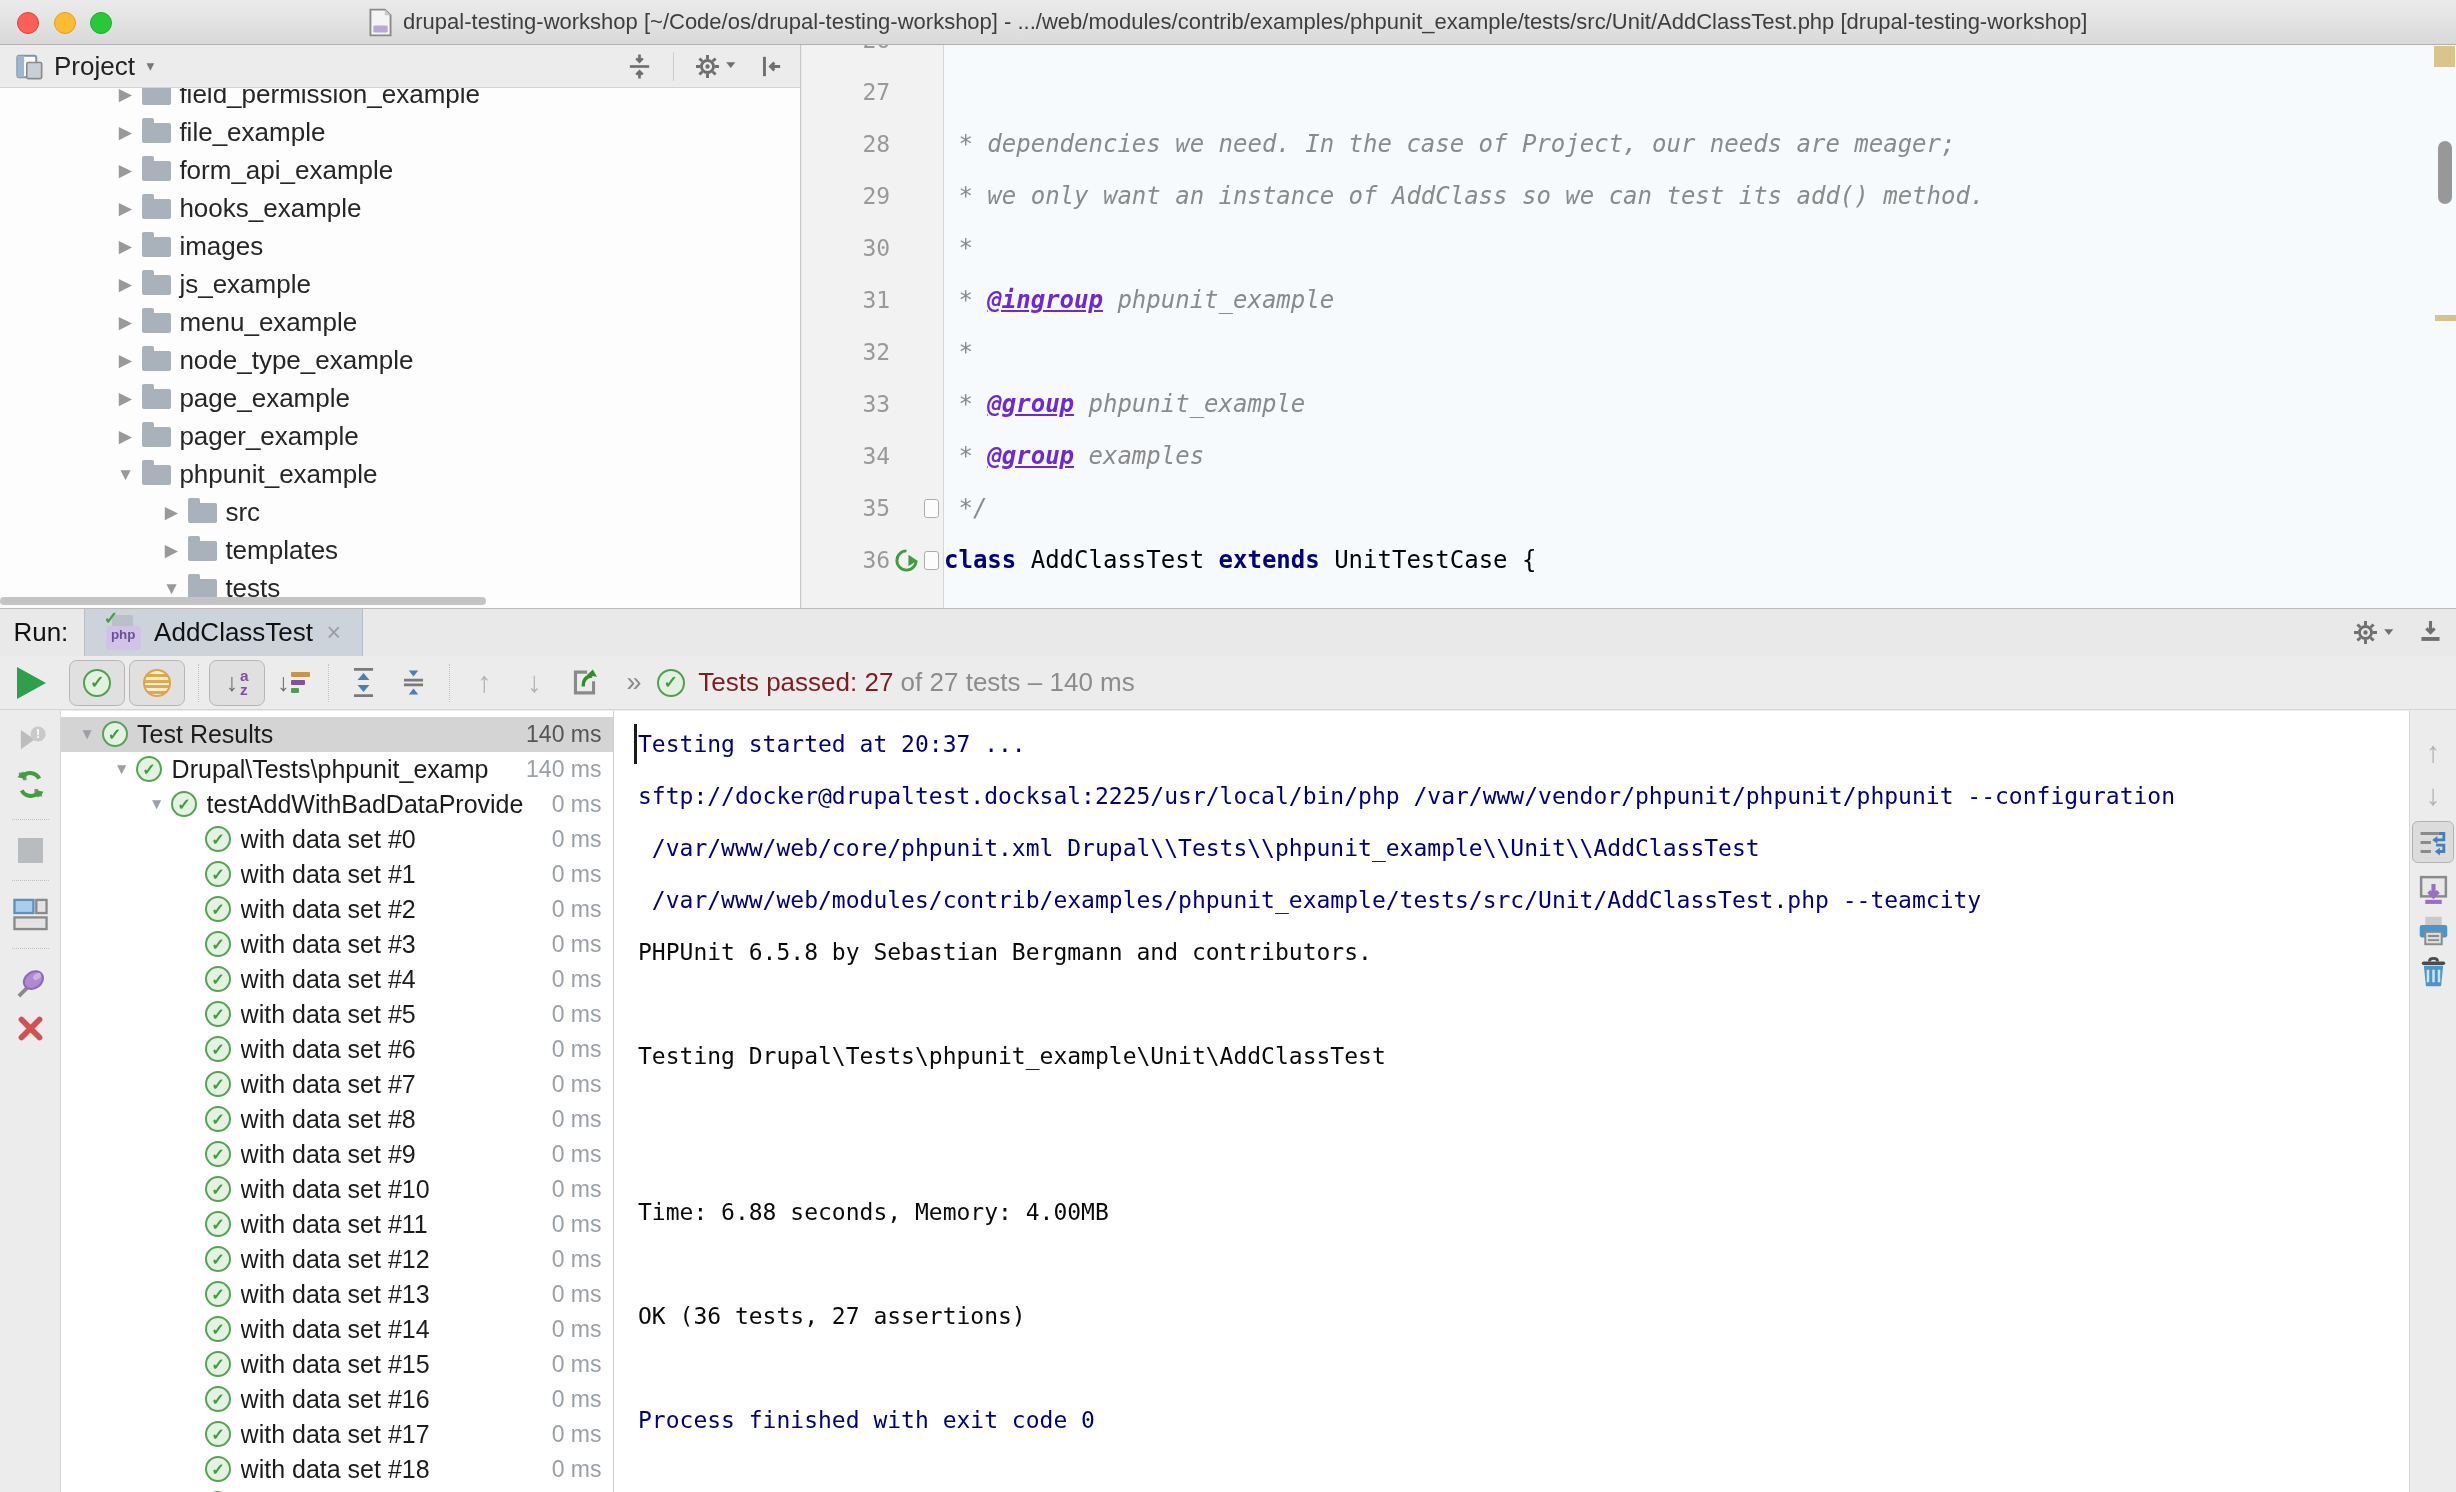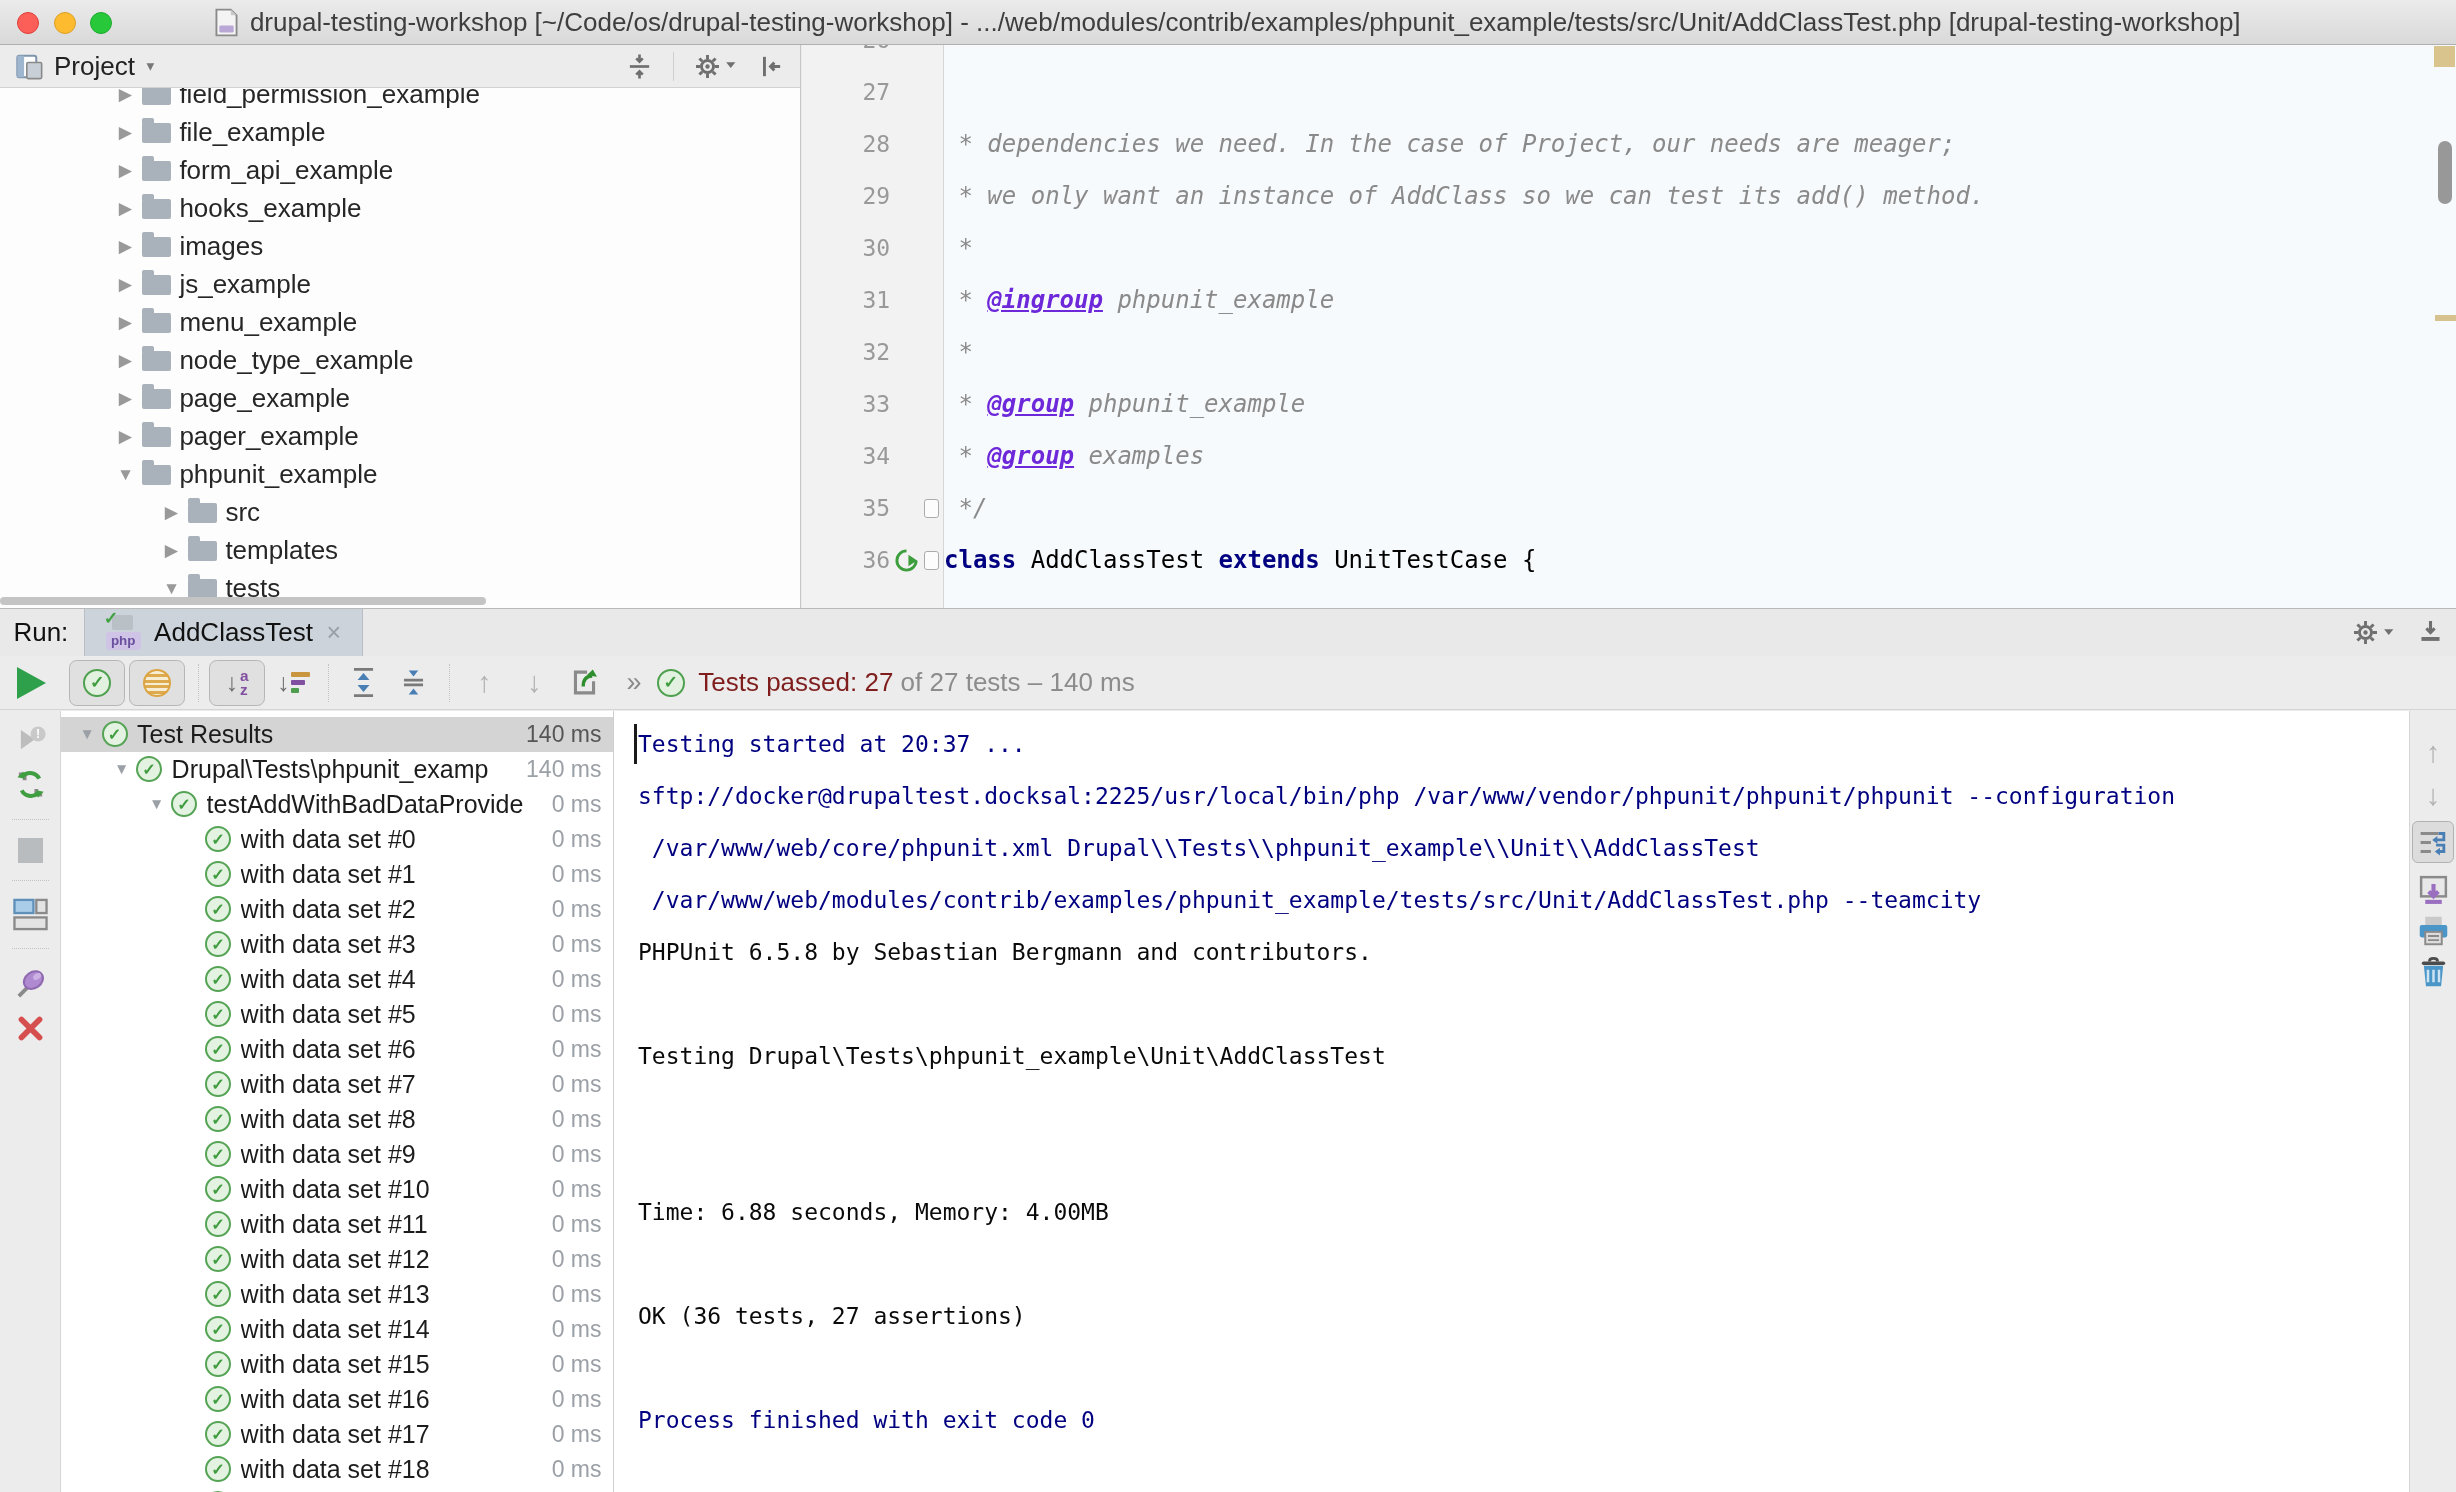--- a/index.html
+++ b/index.html
@@ -9,21 +9,21 @@
   
   .titlebar { position:absolute; left:0; top:0; width:2456px; height:45px;
     background:linear-gradient(#ebebeb,#d9d9d9); border-bottom:1px solid #b0b0b0;
     display:flex; align-items:center; justify-content:center; }
   .traffic { position:absolute; left:17.3px; top:11.5px; display:flex; gap:14.4px; }
   .tl { width:22px; height:22px; border-radius:50%; }
   .tl.red   { background:#fc5f57; border:1px solid #de3e36; }
   .tl.yel   { background:#fdbc2f; border:1px solid #de9f22; }
   .tl.grn   { background:#28c83b; border:1px solid #1aab2a; }
   .title-wrap { display:flex; align-items:center; gap:11.5px; }
-  .title-text { font-size:26px; color:#3e3e3e; font-weight:500; }
+  .title-text { font-size:22px; color:#3e3e3e; font-weight:500; }
 
   
   .project-panel { position:absolute; left:0; top:45px; width:801px; height:563px;
     background:#fdfdfd; border-right:1px solid #c6c6c6; overflow:hidden; }
   .pp-header { position:absolute; left:0; top:0; width:100%; height:43px; z-index:5;
     background:#ececec; border-bottom:1px solid #d2d2d2; display:flex; align-items:center;
     padding:0 15.4px; }
   .pp-title { font-size:26px; color:#222; margin-left:9.6px; }
   .pp-caret { font-size:15.4px; color:#777; margin-left:11.5px; }
   .pp-spacer { flex:1; }
@@ -70,21 +70,21 @@
   .rp-tabbar { position:absolute; left:0; top:0; width:100%; height:47px;
     background:#e9e9e9; display:flex; align-items:center; }
   .run-label { font-size:26px; color:#111; margin-left:13.4px; }
   .run-tab { height:47px; display:flex; align-items:center; gap:13.4px; padding:0 21px;
     margin-left:15.4px; background:#ccd3db; border-left:1px solid #b7bec6;
     border-right:1px solid #b7bec6; }
   .tab-title { font-size:26px; font-weight:500; color:#111; }
   .tab-close { font-size:25px; color:#9aa0a6; }
   .php-ico { position:relative; width:35px; height:35px; flex:none; }
   .php-page { position:absolute; left:5.8px; top:0; width:21px; height:15.4px; background:#b9c0c6; border-radius:1.9px; }
-  .php-badge { position:absolute; left:0; bottom:0; width:35px; height:18px; background:#cfc4e6;
+  .php-badge { position:absolute; left:0; bottom:0; width:35px; height:24px; background:#cfc4e6;
     border-radius:2.9px; color:#6a4f9e; font-size:13.4px; font-weight:bold; text-align:center; line-height:18px; }
   .php-chk { position:absolute; left:-1.9px; top:-6.7px; color:#3fa13f; font-size:17.3px; font-weight:bold; }
   .tabbar-right { position:absolute; right:9.6px; top:0; height:47px; display:flex;
     align-items:center; gap:21px; }
 
   .rp-toolbar { position:absolute; left:0; top:47px; width:100%; height:54px;
     background:#ececec; border-bottom:1px solid #d4d4d4; display:flex; align-items:center;
     padding-left:13.4px; }
   .play { width:0; height:0; border-left:29px solid #2ea04c; border-top:16.3px solid transparent;
     border-bottom:16.3px solid transparent; margin:0 23px 0 3.8px; }

